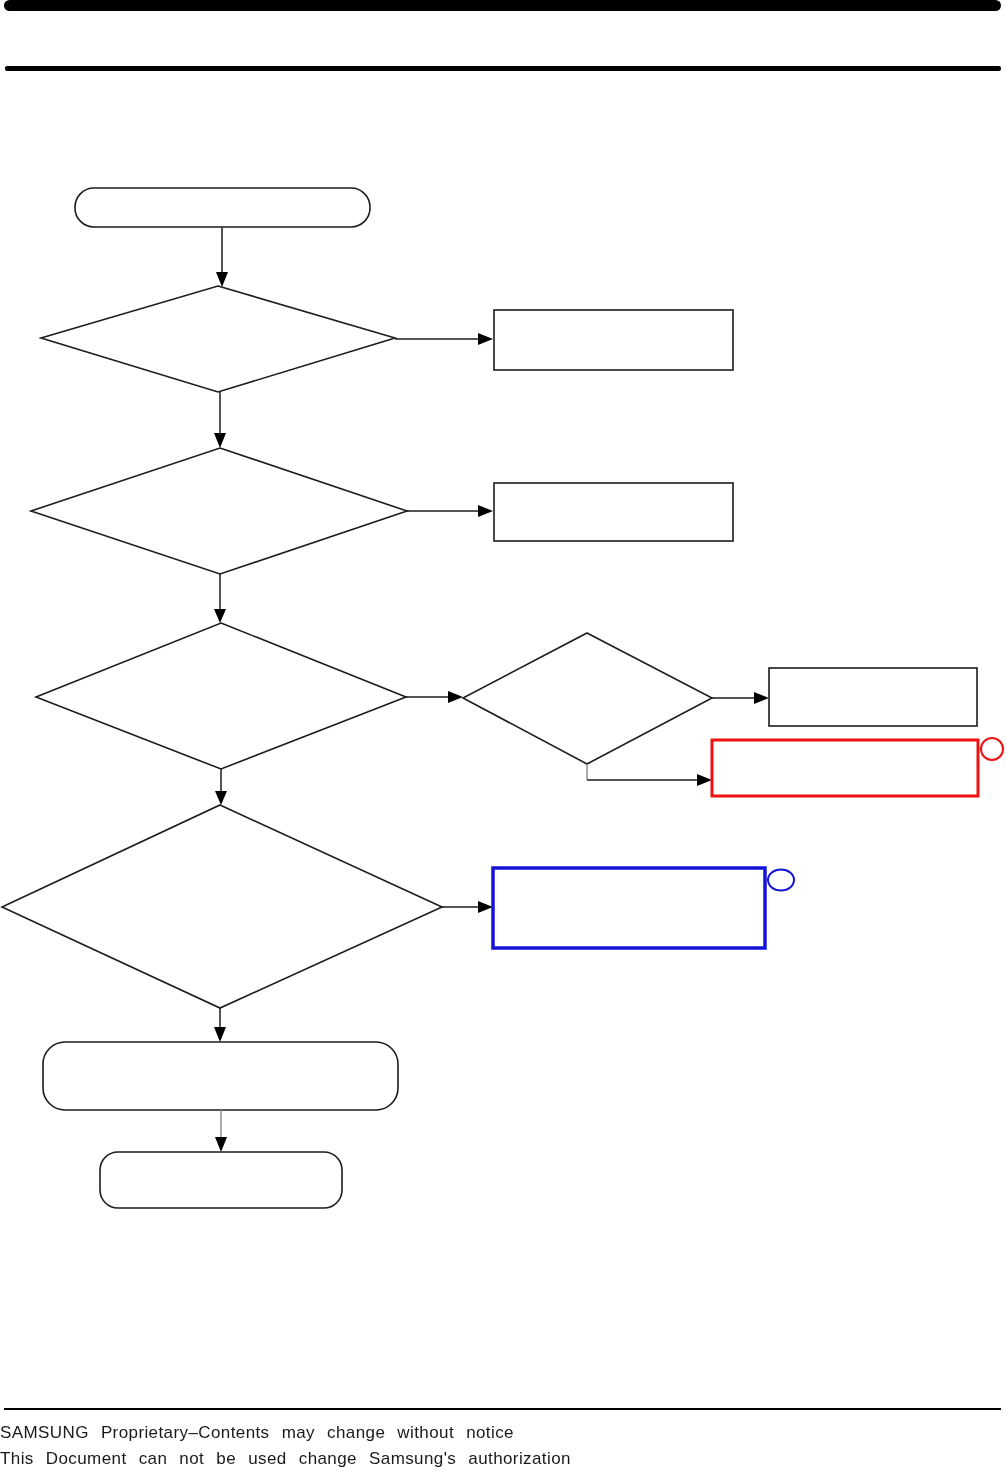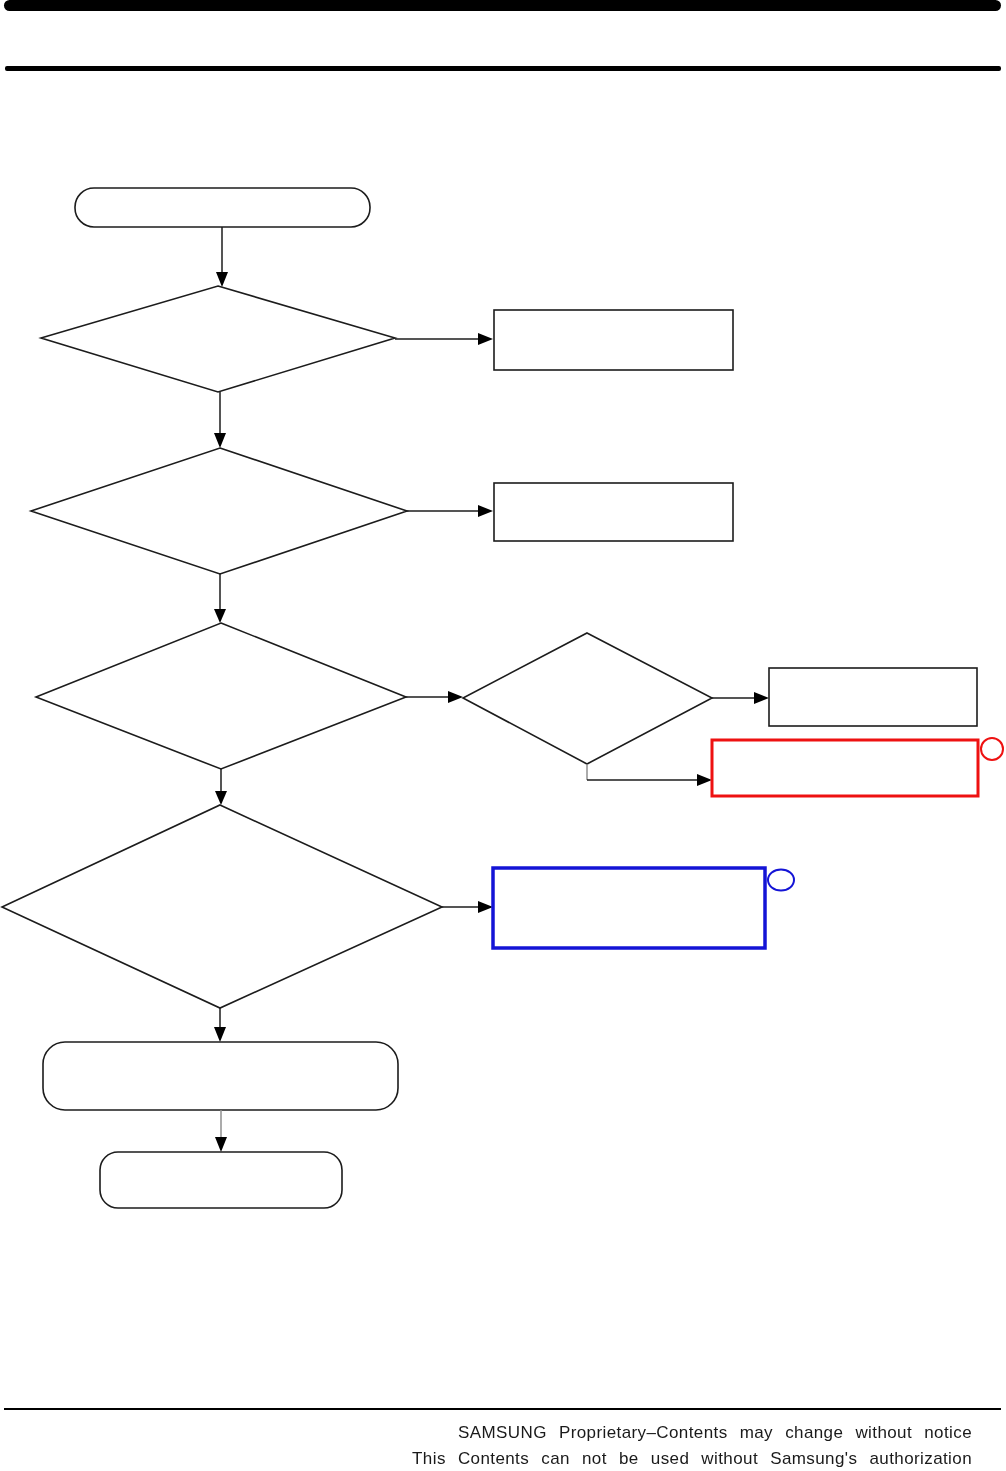--- a/index.html
+++ b/index.html
@@ -70,21 +70,21 @@
     fill: #000000;
     stroke: none;
   }
   .footer-text {
     position: absolute;
     left: 0;
     top: 1420px;
     width: 1006px;
     padding-right: 34px;
     box-sizing: border-box;
-    text-align: right;
+    text-align: left;
     color: #1a1a1a;
     font-size: 17px;
     line-height: 26px;
     letter-spacing: 0.4px;
     word-spacing: 7px;
     font-weight: 400;
   }
 </style>
 </head>
 <body>
@@ -159,16 +159,16 @@
     <line class="edge-gray" x1="221" y1="1110" x2="221" y2="1138"></line>
     <polygon class="head" points="215,1137 227,1137 221,1152"></polygon>
 
     <rect class="shape" x="100" y="1152" width="242" height="56" rx="18" ry="18"></rect>
   </svg>
 
   <div class="footer-rule"></div>
 
   <div class="footer-text">
     <div>SAMSUNG Proprietary–Contents may change without notice</div>
-    <div>This Contents can not be used without Samsung's authorization</div>
+    <div>This Document can not be used change Samsung's authorization</div>
   </div>
 
 </div>
 
 </body></html>

